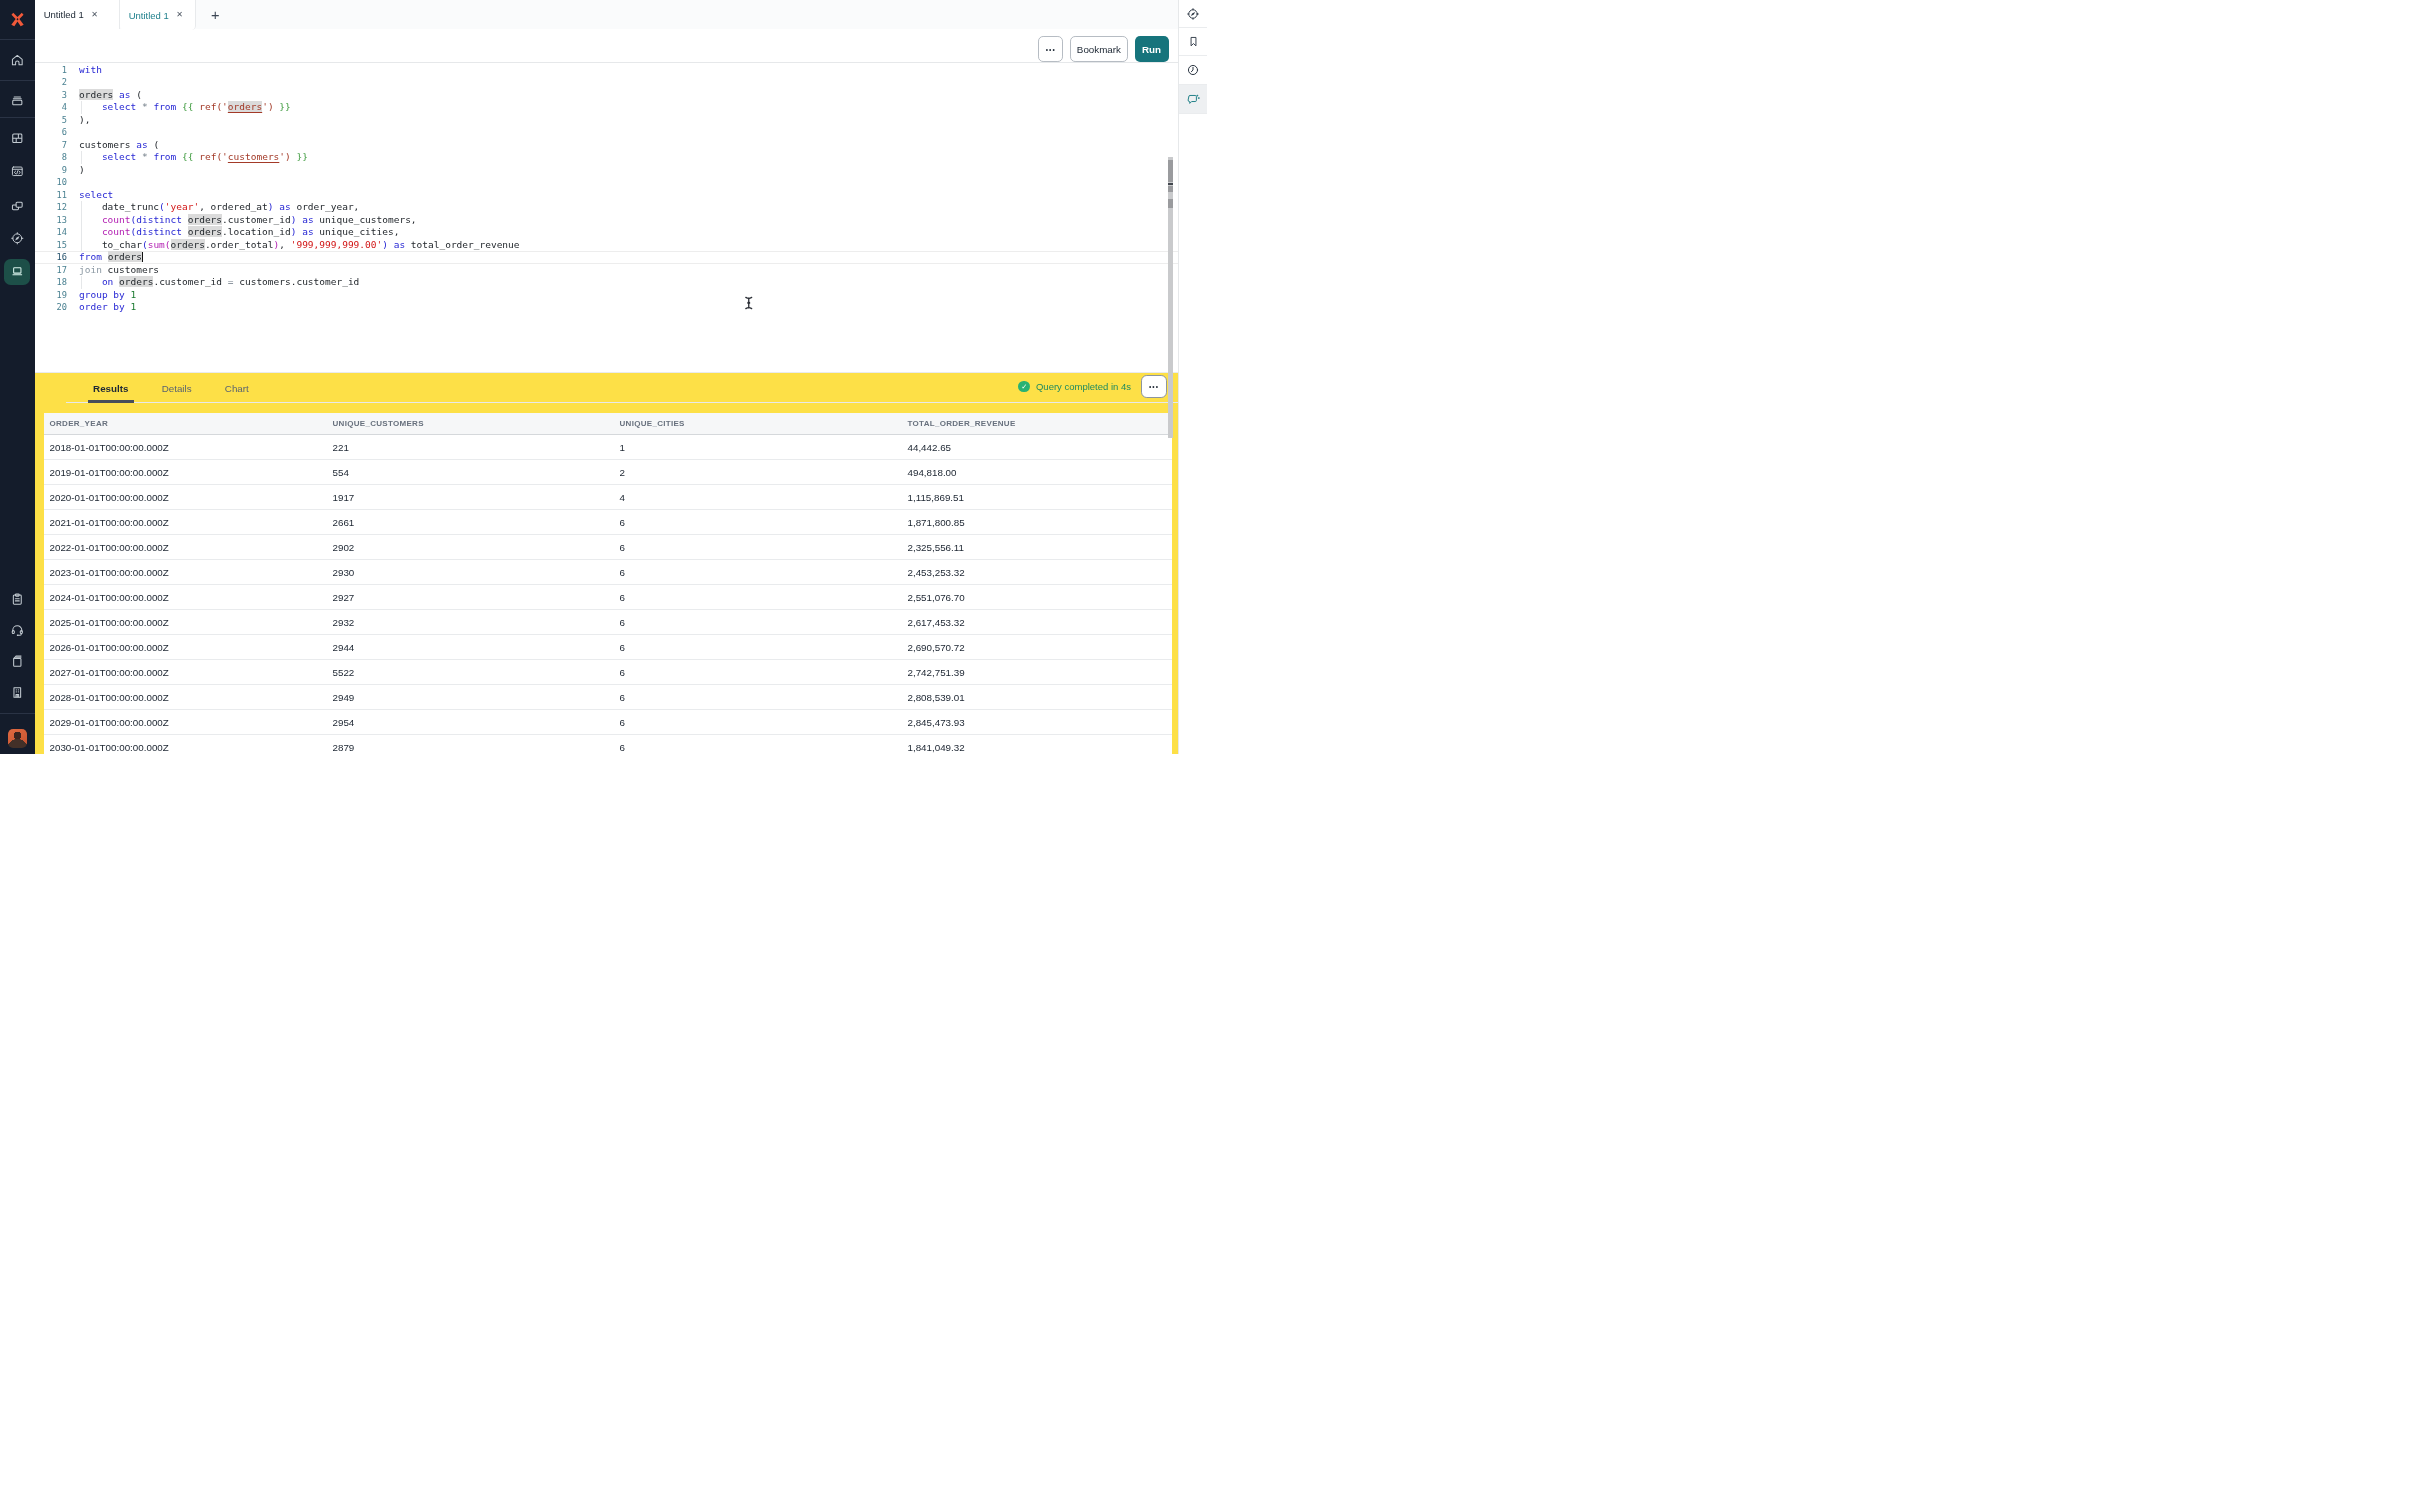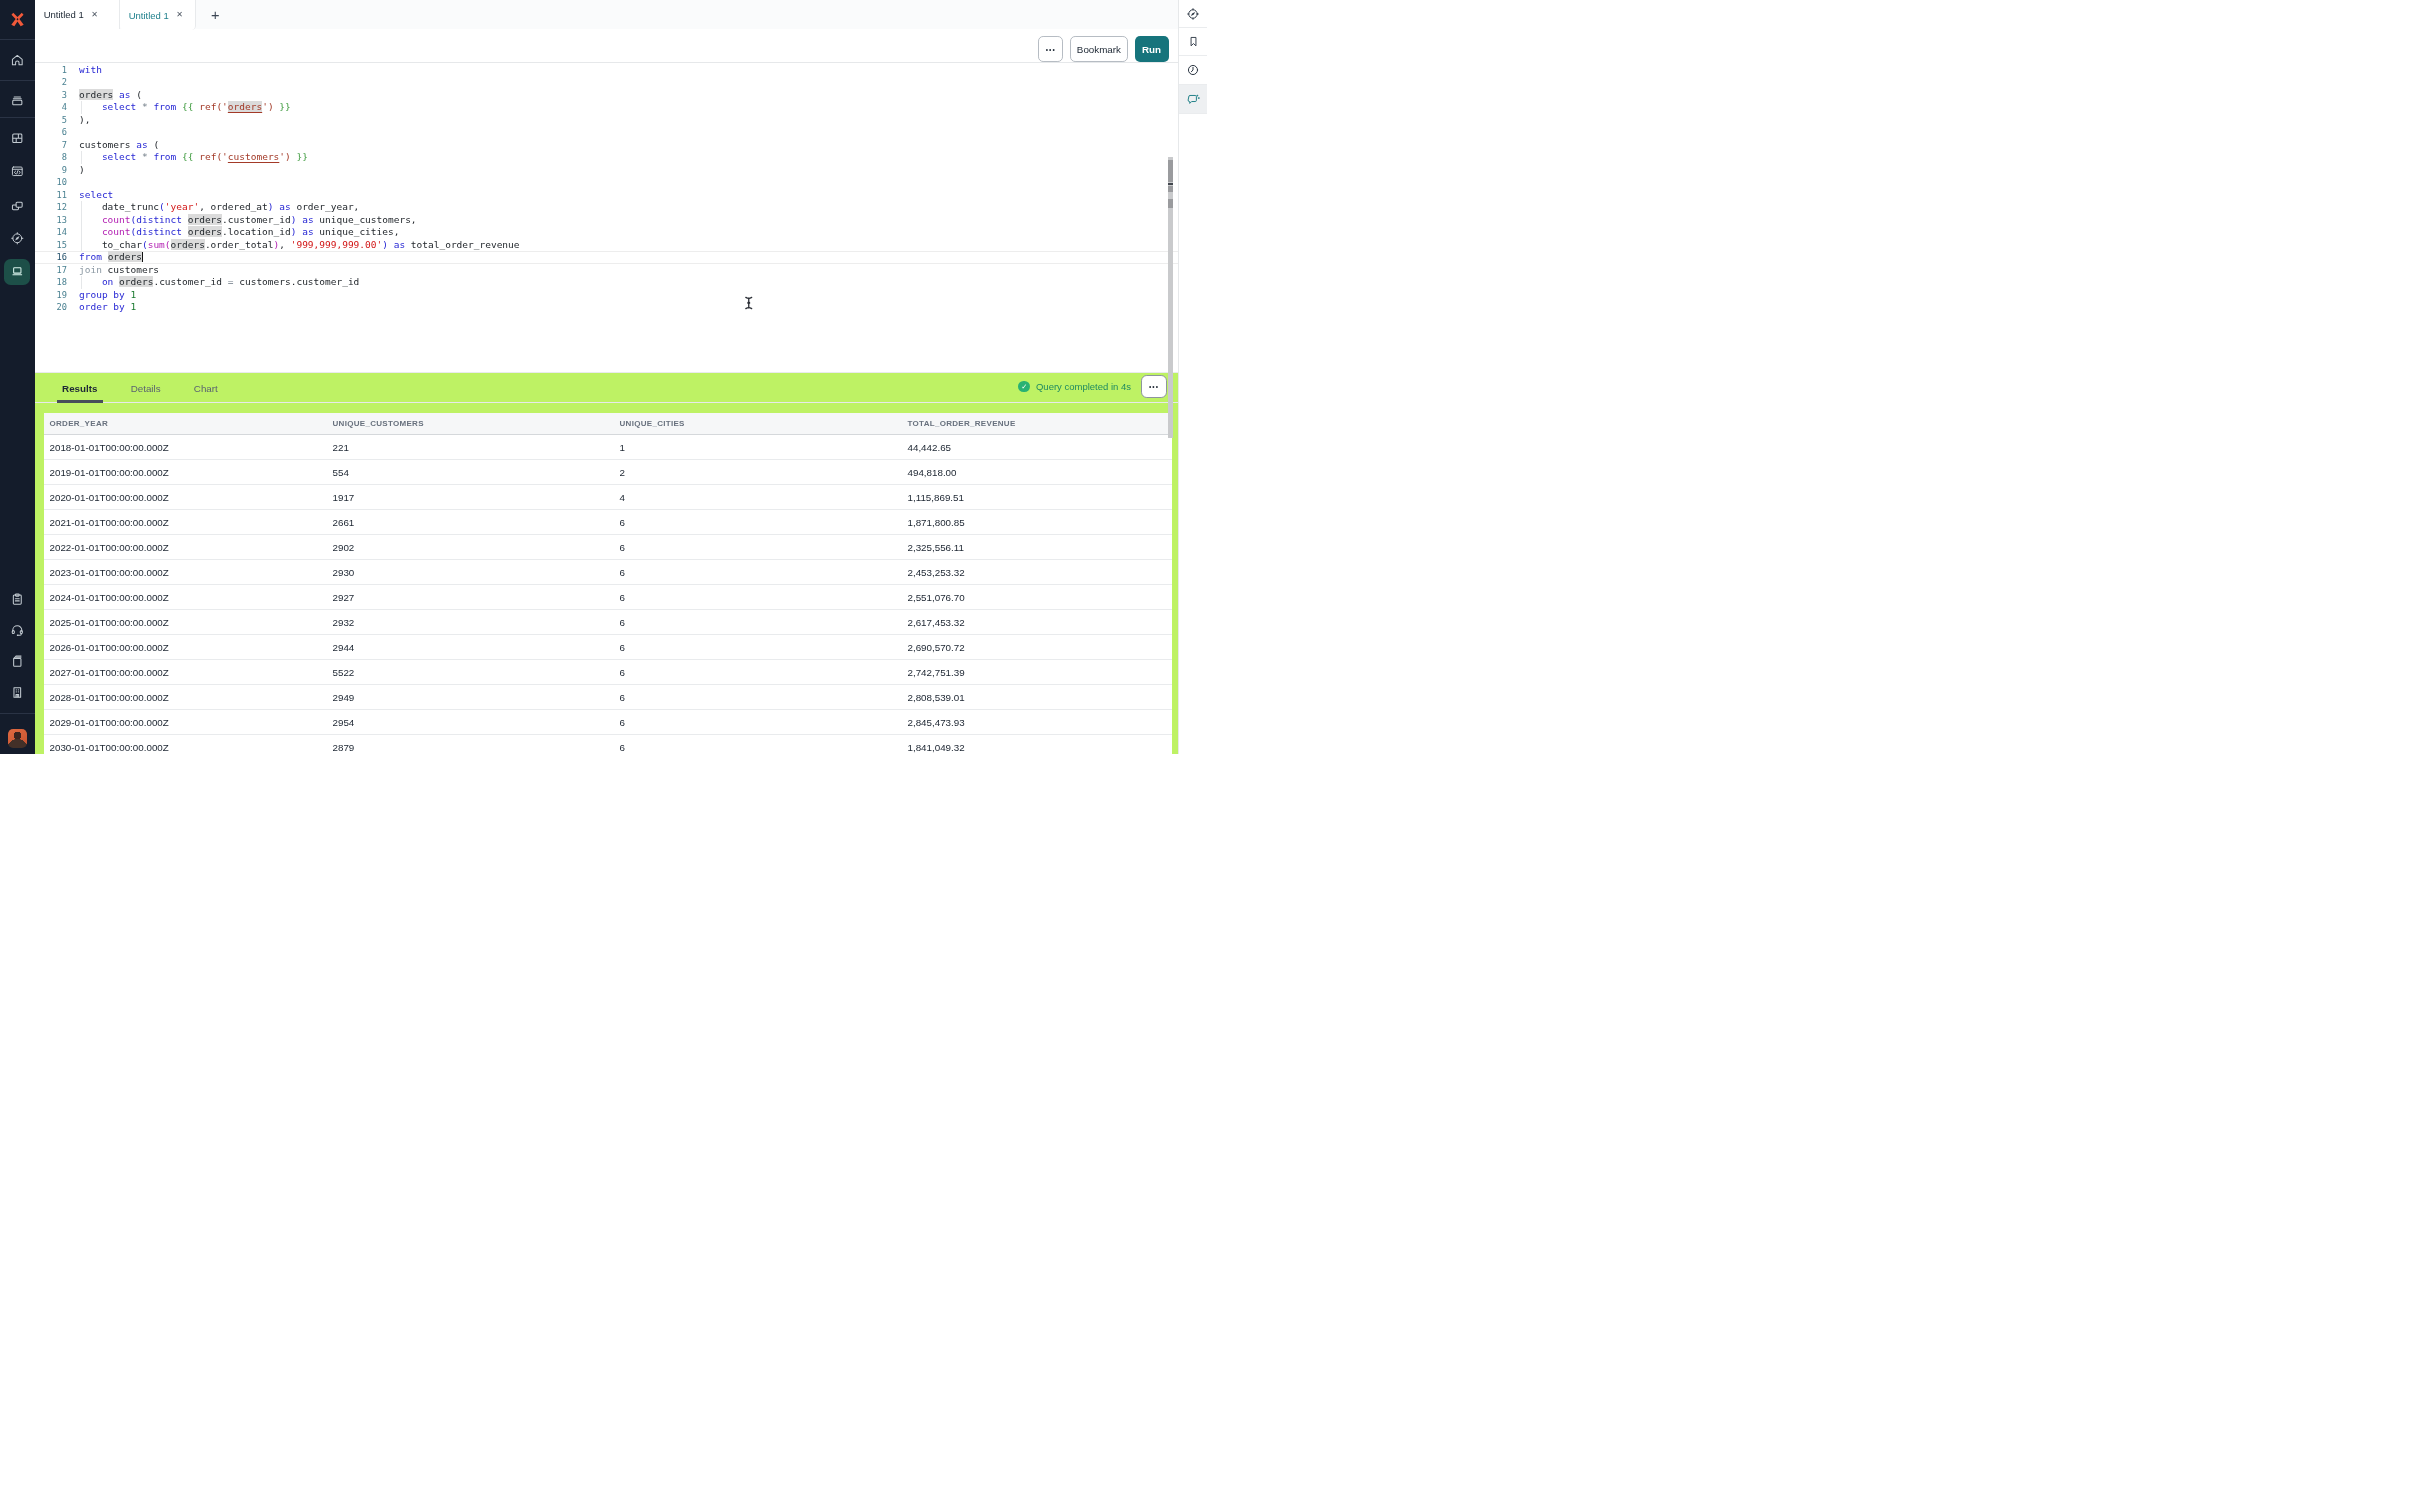--- a/index.html
+++ b/index.html
@@ -57,21 +57,21 @@
 
   
   .sb-track { position:absolute; left:1133px; top:157px; width:5.1px; height:281px; background:#c9cacc; z-index:20; }
   .sb-thumb { position:absolute; left:0; width:5.1px; background:#9a9b9e; }
   .sb-line  { position:absolute; left:0; width:5.1px; background:#41464d; }
 
   
   .ibeam { position:absolute; left:709px; top:296px; z-index:40; pointer-events:none; }
 
   
-  .results { position:absolute; left:0; right:0; top:372px; bottom:0; background:#bef264; border-top:0.7px solid #e9ebed; overflow:hidden; }
+  .results { position:absolute; left:0; right:0; top:372px; bottom:0; background:#fde047; border-top:0.7px solid #e9ebed; overflow:hidden;padding-left:31px; }
   .res-tabs { position:relative; margin-top:2.9px; height:27px; border-bottom:0.7px solid #e7e9eb; display:flex; align-items:stretch; gap:23px; padding-left:22px; }
   .res-tab { display:flex; align-items:center; position:relative; font-size:9.8px; color:#5a6470; padding:0 5.1px; cursor:pointer; }
   .res-tab.active { color:#1e2836; font-weight:bold; }
   .res-tab.active::after { content:""; position:absolute; left:0; right:0; bottom:-0.7px; height:2.2px; background:#474e5a; }
   .res-status { position:absolute; right:47px; top:0; height:27px; display:flex; align-items:center; gap:5.8px; font-size:9.5px; color:#1f8a61; }
   .check { width:11.7px; height:11.7px; border-radius:50%; background:#29b273; color:#fff; font-size:7.3px; display:flex; align-items:center; justify-content:center; }
   .res-more { position:absolute; right:11px; top:2.2px; width:26px; height:22.6px; border:0.7px solid #8d959d; border-radius:5.8px; background:#fff; font-size:6.6px; letter-spacing:1.1px; color:#1d2733; display:flex; align-items:center; justify-content:center; cursor:pointer; }
 
   .tbl { position:absolute; left:8.7px; right:5.8px; top:40px; bottom:0; }
   .thead { display:grid; grid-template-columns:283px 287px 288px 1fr; height:22px; align-items:center; background:#f6f7f8; border-bottom:0.7px solid #d5d8db; }

